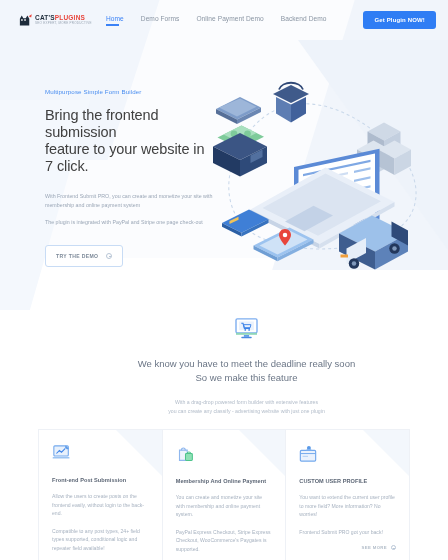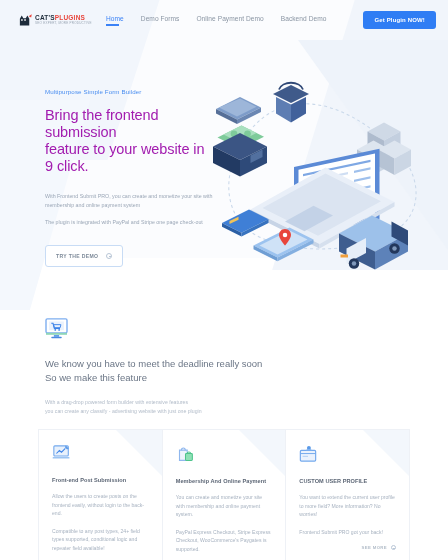--- a/index.html
+++ b/index.html
@@ -63,40 +63,40 @@
     font-size:6px; font-weight:bold; letter-spacing:.15px;
     padding:6px 11px; border-radius:3px; cursor:pointer; white-space:nowrap;
     font-family:"Liberation Sans", sans-serif;
   }
 
   
   .hero { position:relative; z-index:4; display:flex; padding:48px 0 0 0; height:218px; }
   .hero-left { width:215px; padding-left:45px; }
   .eyebrow { font-size:6.2px; color:#4a8ef0; letter-spacing:.1px; margin-bottom:12px; }
   .hero-title {
-    font-size:14.5px; line-height:17px; color:#a21caf; font-weight:normal;
+    font-size:14.5px; line-height:17px; color:#404040; font-weight:normal;
     letter-spacing:-.1px; margin-bottom:17px;
   }
   .hero-p { font-size:5.3px; line-height:8.5px; color:#9aa6b6; margin-bottom:9px; max-width:175px; }
   .demo-btn {
     margin-top:9px; display:inline-flex; align-items:center; gap:8px;
     border:1px solid #c8dcf5; background:#fff; border-radius:3px;
     padding:7px 10px; cursor:pointer; font-family:"Liberation Sans", sans-serif;
   }
   .demo-btn span.lbl { font-size:5.1px; font-weight:bold; color:#7d8a99; letter-spacing:.35px; }
   .circ-arrow { width:6px; height:6px; border:.8px solid #b9c6d6; border-radius:50%; position:relative; }
   .circ-arrow::after {
     content:""; position:absolute; left:1.6px; top:2.3px; width:2.4px; height:.8px; background:#b9c6d6;
   }
 
   .hero-right { position:relative; flex:1; }
   .illus { position:absolute; left:-8px; top:-28px; }
 
   
-  .mid { position:relative; z-index:3; padding:60px 0 0 45px; }
+  .mid { position:relative; z-index:3; padding:60px 0 0 45px;text-align:center; }
   .mid-h {
     font-size:9.5px; line-height:13.5px; color:#6b7686; font-weight:normal; margin-top:14px;
   }
   .mid-p { font-size:5.2px; line-height:8.5px; color:#b2bcc9; margin-top:14px; }
 
   
   .cards { position:relative; z-index:3; display:flex; gap:0; padding:14px 38px 0 38px; }
   .card {
     position:relative; flex:1; min-height:150px; overflow:hidden;
     border:1px solid #eef1f6; border-right:none; background:#fff;
@@ -156,21 +156,21 @@
       <div class="nav-item">Backend Demo</div>
       <button class="cta-btn">Get Plugin NOW!</button>
     </nav>
   </div>
 
   <div class="hero">
     <div class="hero-left">
       <div class="eyebrow">Multipurpose Simple Form Builder</div>
       <h1 class="hero-title">
         <span>Bring the frontend submission</span><br>
-        <span>feature to your website in 9 click.</span>
+        <span>feature to your website in 7 click.</span>
       </h1>
       <p class="hero-p">With Frontend Submit PRO, you can create and monetize your site with membership and online payment system</p>
       <p class="hero-p">The plugin is integrated with PayPal and Stripe one page check-out</p>
       <button class="demo-btn">
         <span class="lbl">TRY THE DEMO</span>
         <span class="circ-arrow"></span>
       </button>
     </div>
 
     <div class="hero-right">

